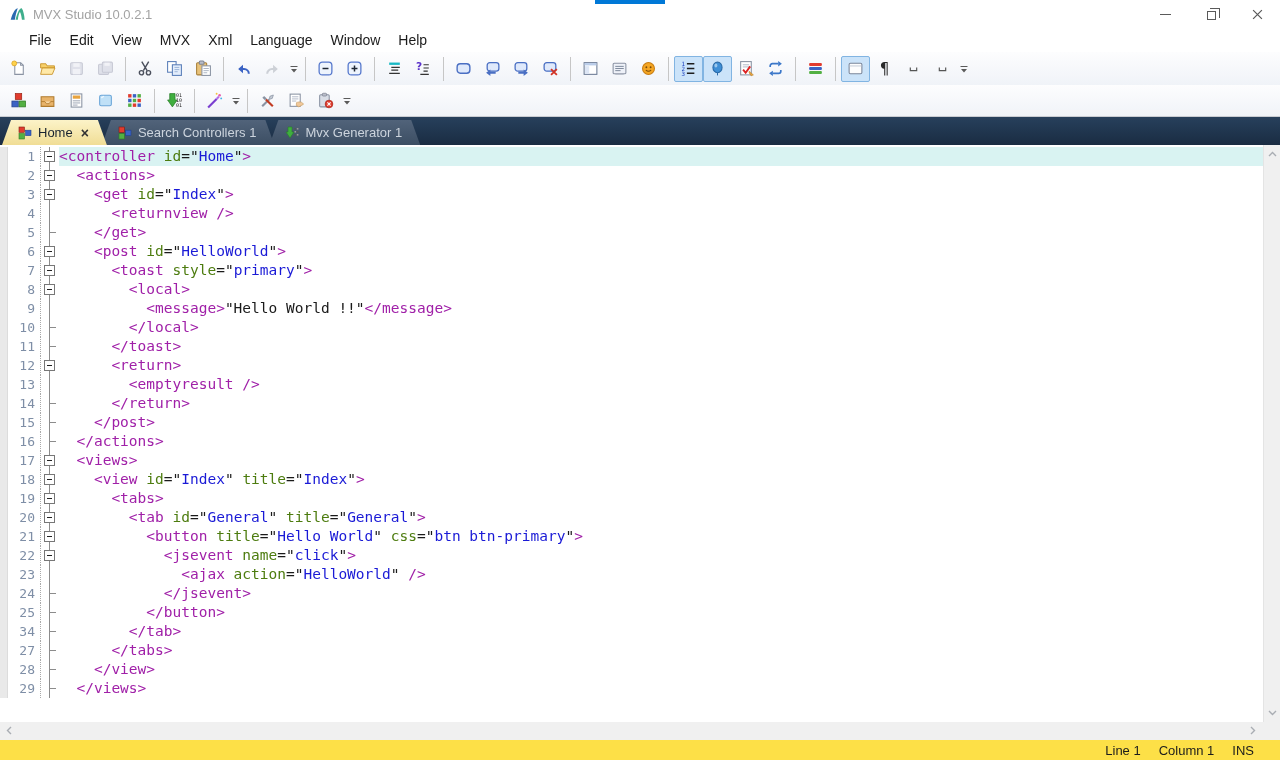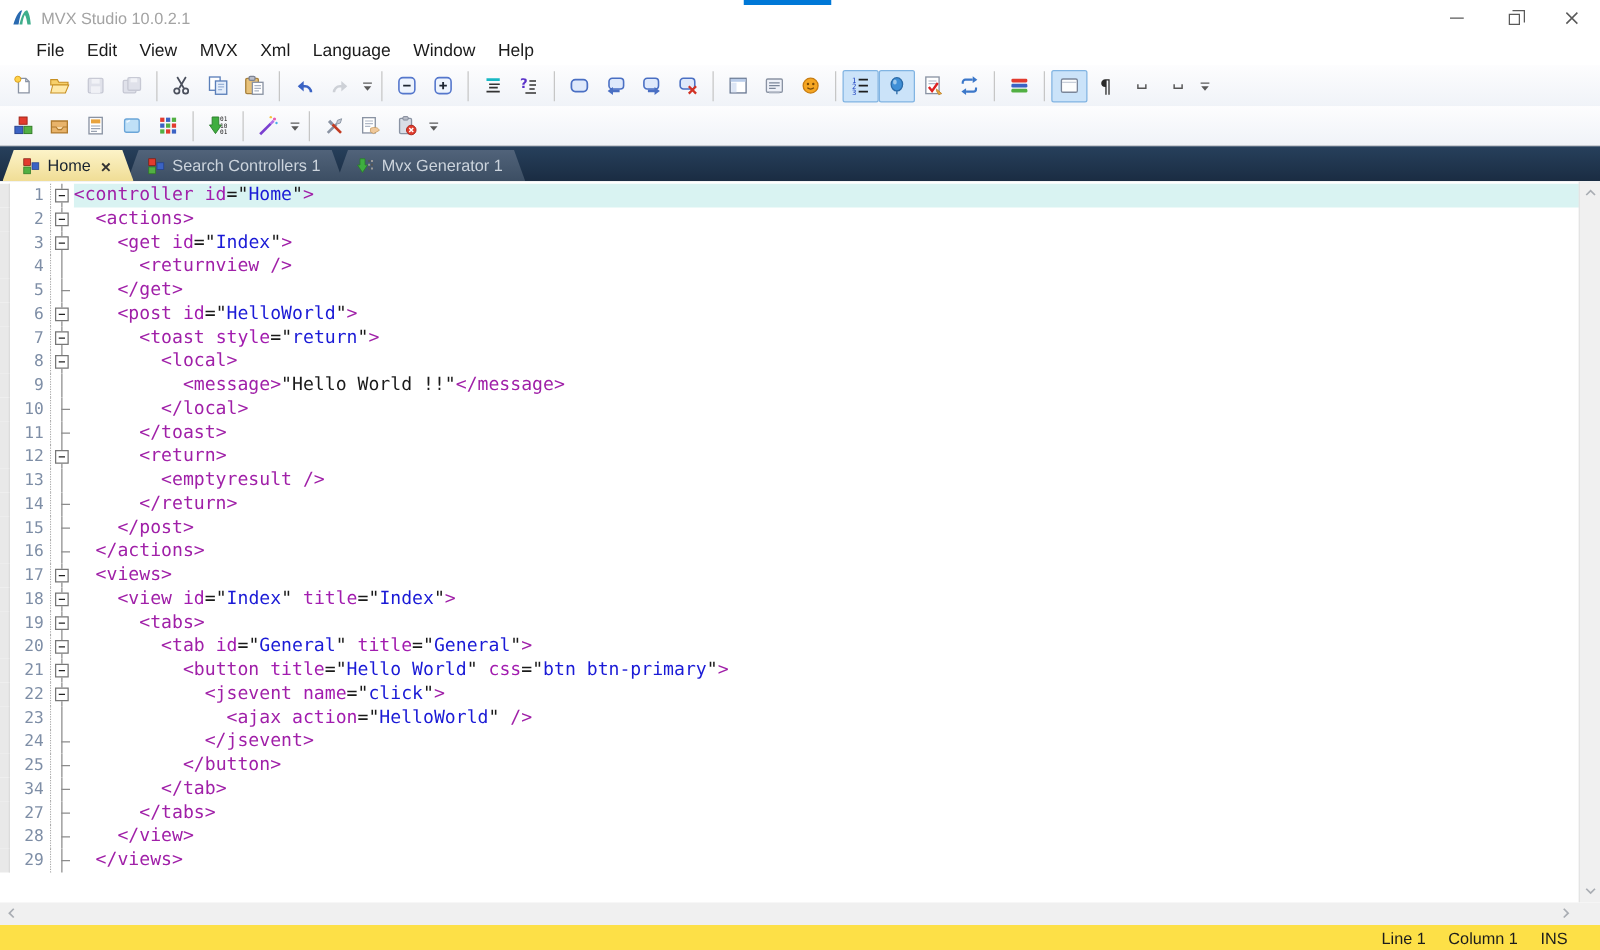--- a/index.html
+++ b/index.html
@@ -50,21 +50,21 @@
   .mstrip { width:8px; background:#e9e9e9; border-right:1px solid #dcdcdc; flex:none; }
   .lnum { width:33px; text-align:right; padding-right:5px; color:#7e8ea6; font-size:13px; border-right:1px dotted #a9a9a9; flex:none; }
   .fold { width:18px; position:relative; flex:none; background:#fff; }
   .f-line::before,.f-tick::before,.f-box::before,.f-end::before { content:''; position:absolute; left:8px; top:0; bottom:0; width:1px; background:#8c8c8c; }
   .f-end::before { bottom:9px; }
   .f-tick::after,.f-end::after { content:''; position:absolute; left:8px; top:9px; width:7px; height:1px; background:#8c8c8c; }
   .f-box .box { position:absolute; left:3px; top:4px; width:11px; height:11px; background:#fff; border:1px solid #777; }
   .f-box .box::after { content:''; position:absolute; left:2px; top:4px; width:5px; height:1px; background:#222; }
   .code { white-space:pre; flex:1; color:#1a1a1a; }
   .row.current .code { background:#d9f3f2; }
-  .tk-tag{color:#a020a8} .tk-attr{color:#a21caf} .tk-val{color:#1a1ad6} .tk-punc{color:#1a1a1a} .tk-text{color:#1a1a1a}
+  .tk-tag{color:#a020a8} .tk-attr{color:#4d7c0f} .tk-val{color:#1a1ad6} .tk-punc{color:#1a1a1a} .tk-text{color:#1a1a1a}
 
   .vscroll { position:absolute; right:0; top:0; bottom:0; width:17px; background:#f0f0f0; border-left:1px solid #e4e4e4; }
   .vs-arrow { position:absolute; left:3px; width:11px; height:11px; }
   .vs-up { top:4px; } .vs-down { bottom:4px; }
 
   
   .hscroll { height:18px; background:#f0f0f0; position:relative; flex:none; }
   .hs-arrow { position:absolute; top:3px; width:11px; height:11px; }
   .hs-left { left:4px; } .hs-right { right:22px; }
 
@@ -503,21 +503,21 @@
             <span class="box"></span>
           </div>
           <div class="code"><span class="tk-text">    </span><span class="tk-tag">&lt;post</span> <span class="tk-attr">id</span><span class="tk-punc">=</span><span class="tk-punc">"</span><span class="tk-val">HelloWorld</span><span class="tk-punc">"</span><span class="tk-tag">&gt;</span></div>
         </div>
         <div class="row">
           <div class="mstrip"></div>
           <div class="lnum">7</div>
           <div class="fold f-box">
             <span class="box"></span>
           </div>
-          <div class="code"><span class="tk-text">      </span><span class="tk-tag">&lt;toast</span> <span class="tk-attr">style</span><span class="tk-punc">=</span><span class="tk-punc">"</span><span class="tk-val">return</span><span class="tk-punc">"</span><span class="tk-tag">&gt;</span></div>
+          <div class="code"><span class="tk-text">      </span><span class="tk-tag">&lt;toast</span> <span class="tk-attr">style</span><span class="tk-punc">=</span><span class="tk-punc">"</span><span class="tk-val">primary</span><span class="tk-punc">"</span><span class="tk-tag">&gt;</span></div>
         </div>
         <div class="row">
           <div class="mstrip"></div>
           <div class="lnum">8</div>
           <div class="fold f-box">
             <span class="box"></span>
           </div>
           <div class="code"><span class="tk-text">        </span><span class="tk-tag">&lt;local</span><span class="tk-tag">&gt;</span></div>
         </div>
         <div class="row">

